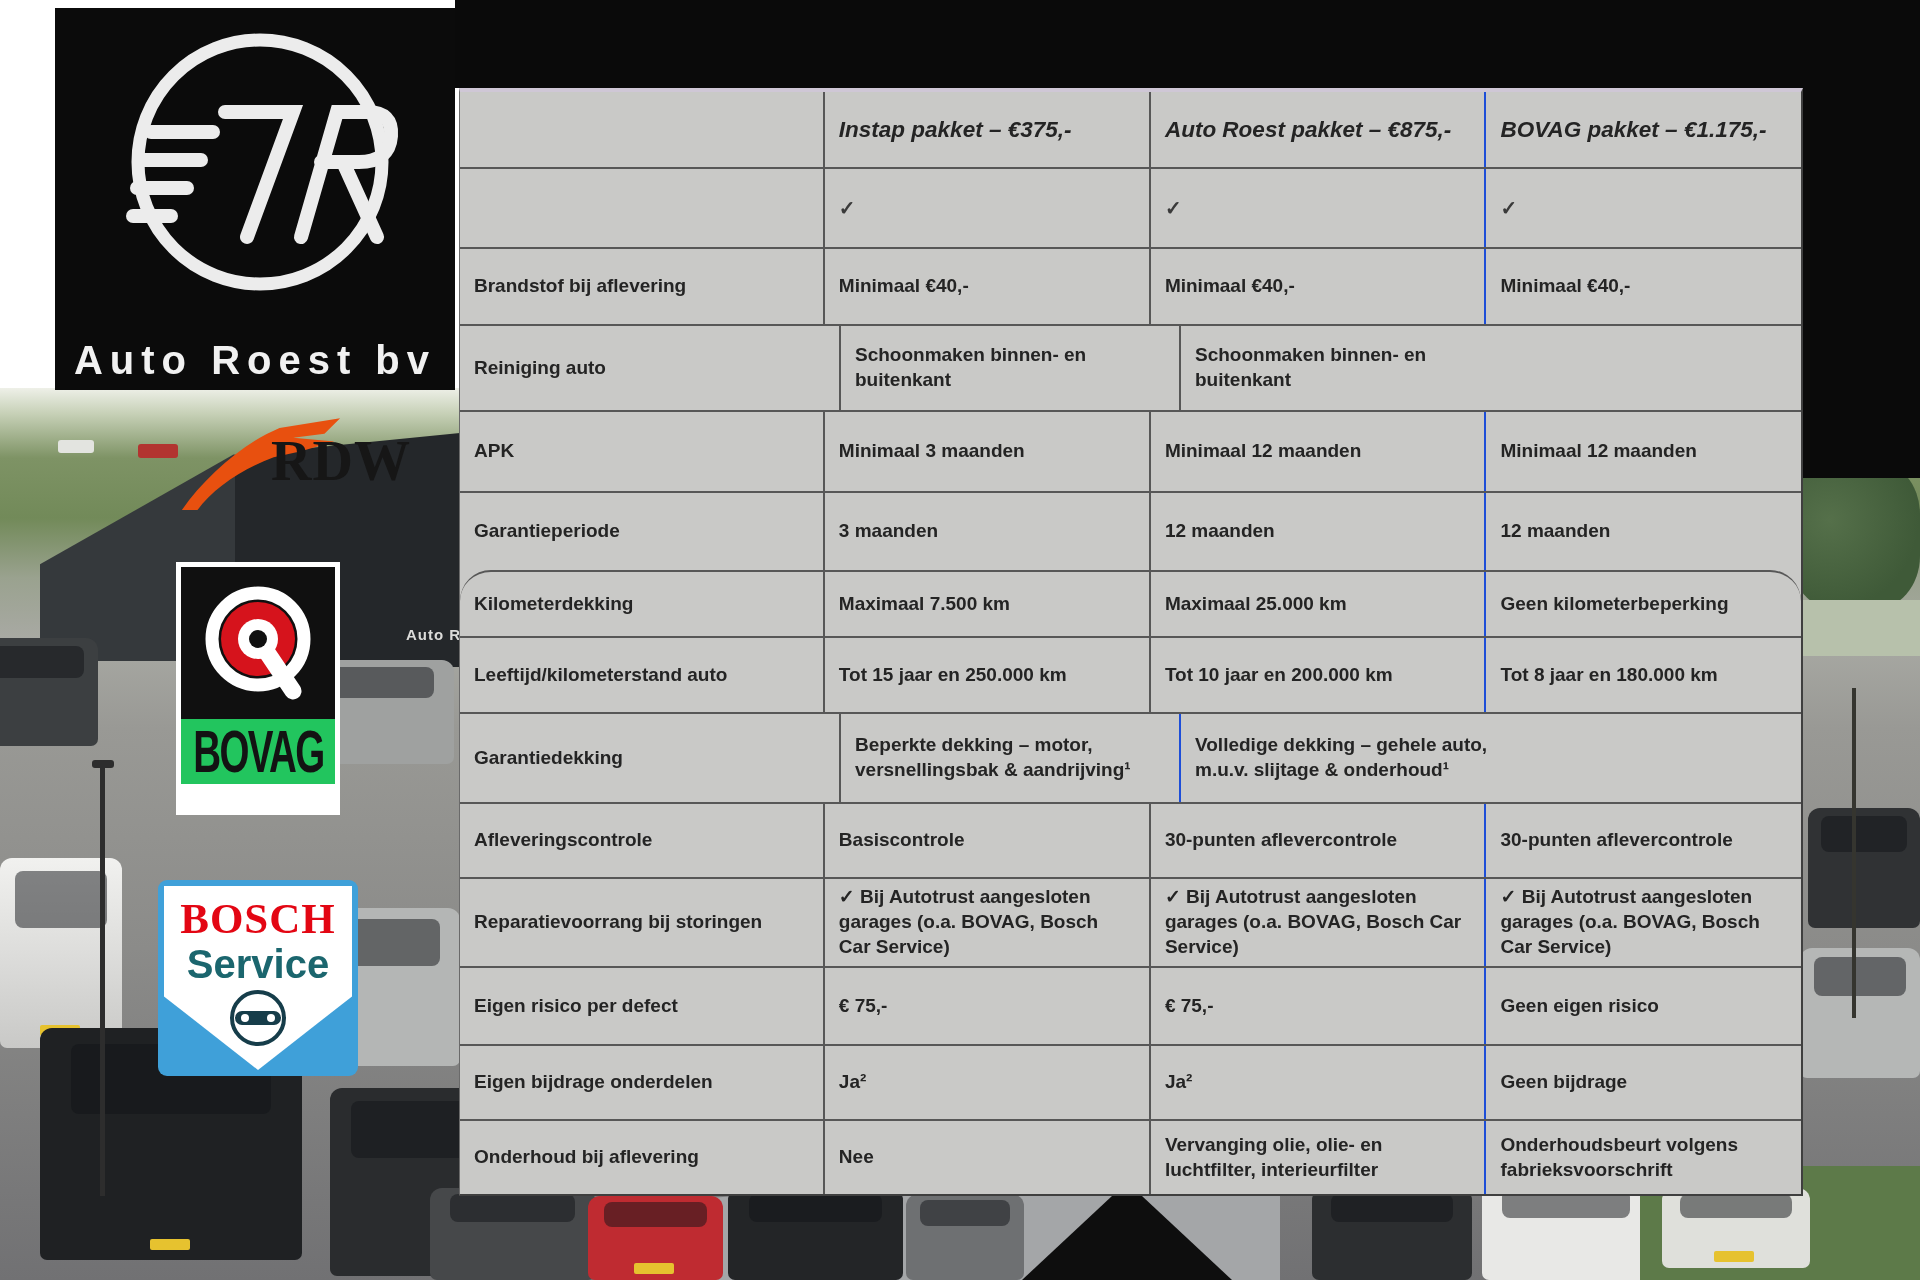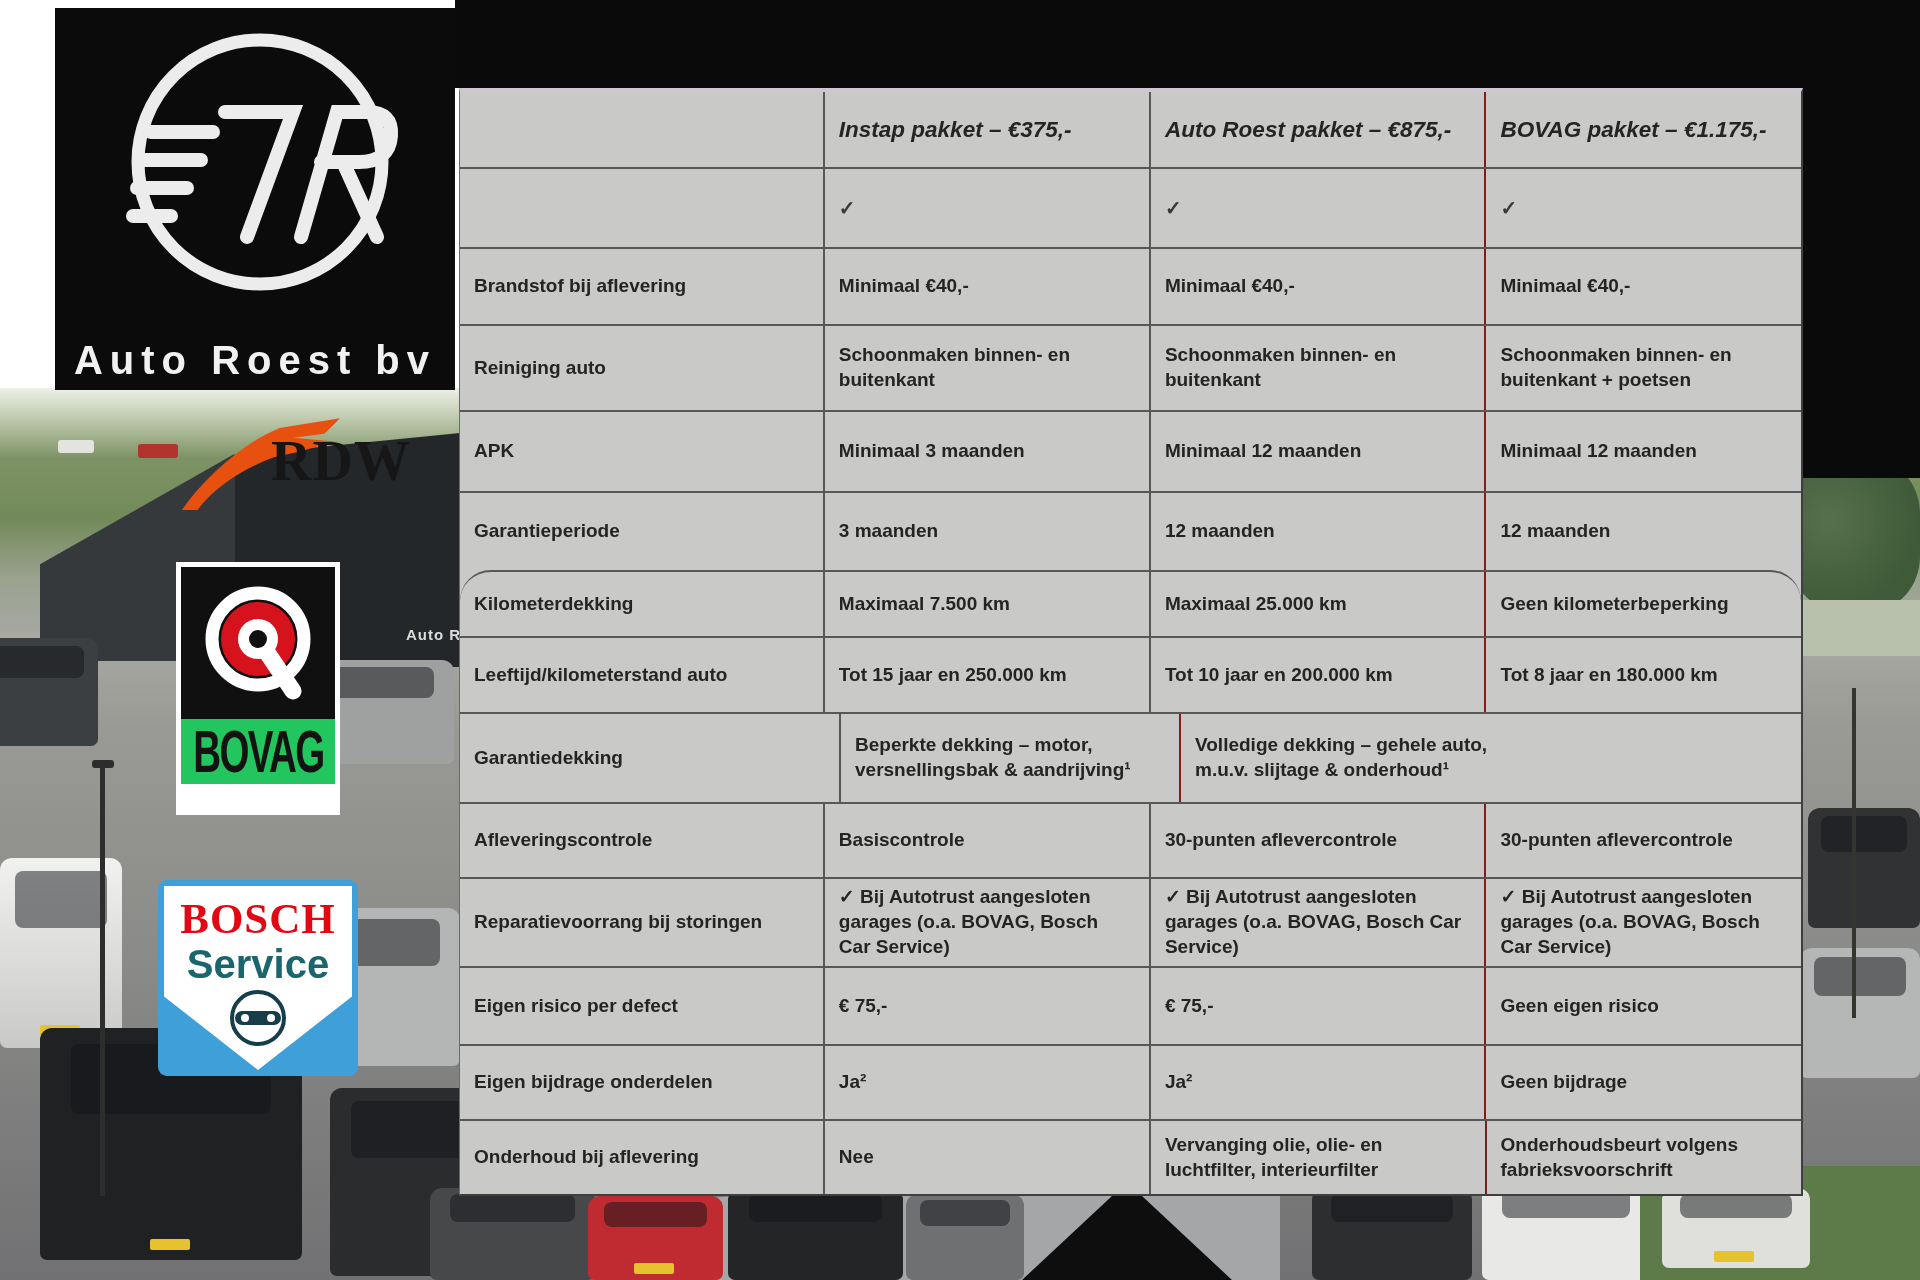--- a/index.html
+++ b/index.html
@@ -88,27 +88,27 @@
   .pakket-table .trow:nth-child(4){height:86px;}
   .pakket-table .trow:nth-child(5){height:81px;}
   .pakket-table .trow:nth-child(6){height:79px;}
   .pakket-table .trow:nth-child(7){height:66px;border-radius:31px;}
   .pakket-table .trow:nth-child(8){height:76px;}
   .pakket-table .trow:nth-child(9){height:90px;}
   .pakket-table .trow:nth-child(10){height:75px;}
   .pakket-table .trow:nth-child(11){height:89px;}
   .pakket-table .trow:nth-child(12){height:78px;}
   .pakket-table .trow:nth-child(13){height:75px;}
-  .pakket-table .trow:nth-child(14){height:75px;justify-content:flex-end;}
+  .pakket-table .trow:nth-child(14){height:75px;}
   .cell{box-sizing:border-box;display:flex;align-items:center;padding:4px 14px 4px 14px;
     font-weight:700;font-size:19px;line-height:1.3;}
   .c0{width:379px;padding-right:6px;}
   .c1{width:340px;border-left:2px solid #575757;}
   .c2{width:350px;border-left:2px solid #575757;}
-  .c3{width:330px;border-left:2px solid #7f1d1d;}
+  .c3{width:330px;border-left:2px solid #1d4ed8;}
   .hcell{font-size:22.5px;font-style:italic;}
   .check{font-size:20px;color:#3a3a3a;}
 </style>
 </head>
 <body>
 
 <div class="canvas">
 
   <div class="photo">
     <div class="building"></div>
@@ -217,21 +217,20 @@
     <div class="trow">
       <div class="cell c0">Brandstof bij aflevering</div>
       <div class="cell c1">Minimaal €40,-</div>
       <div class="cell c2">Minimaal €40,-</div>
       <div class="cell c3">Minimaal €40,-</div>
     </div>
     <div class="trow">
       <div class="cell c0">Reiniging auto</div>
       <div class="cell c1">Schoonmaken binnen- en buitenkant</div>
       <div class="cell c2">Schoonmaken binnen- en buitenkant</div>
-      <div class="cell c3">Schoonmaken binnen- en buitenkant + poetsen</div>
     </div>
     <div class="trow">
       <div class="cell c0">APK</div>
       <div class="cell c1">Minimaal 3 maanden</div>
       <div class="cell c2">Minimaal 12 maanden</div>
       <div class="cell c3">Minimaal 12 maanden</div>
     </div>
     <div class="trow">
       <div class="cell c0">Garantieperiode</div>
       <div class="cell c1">3 maanden</div>

